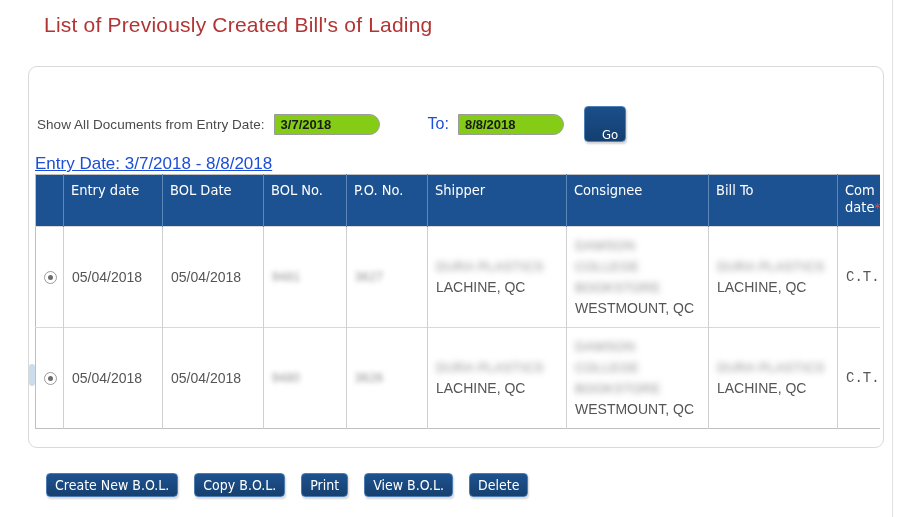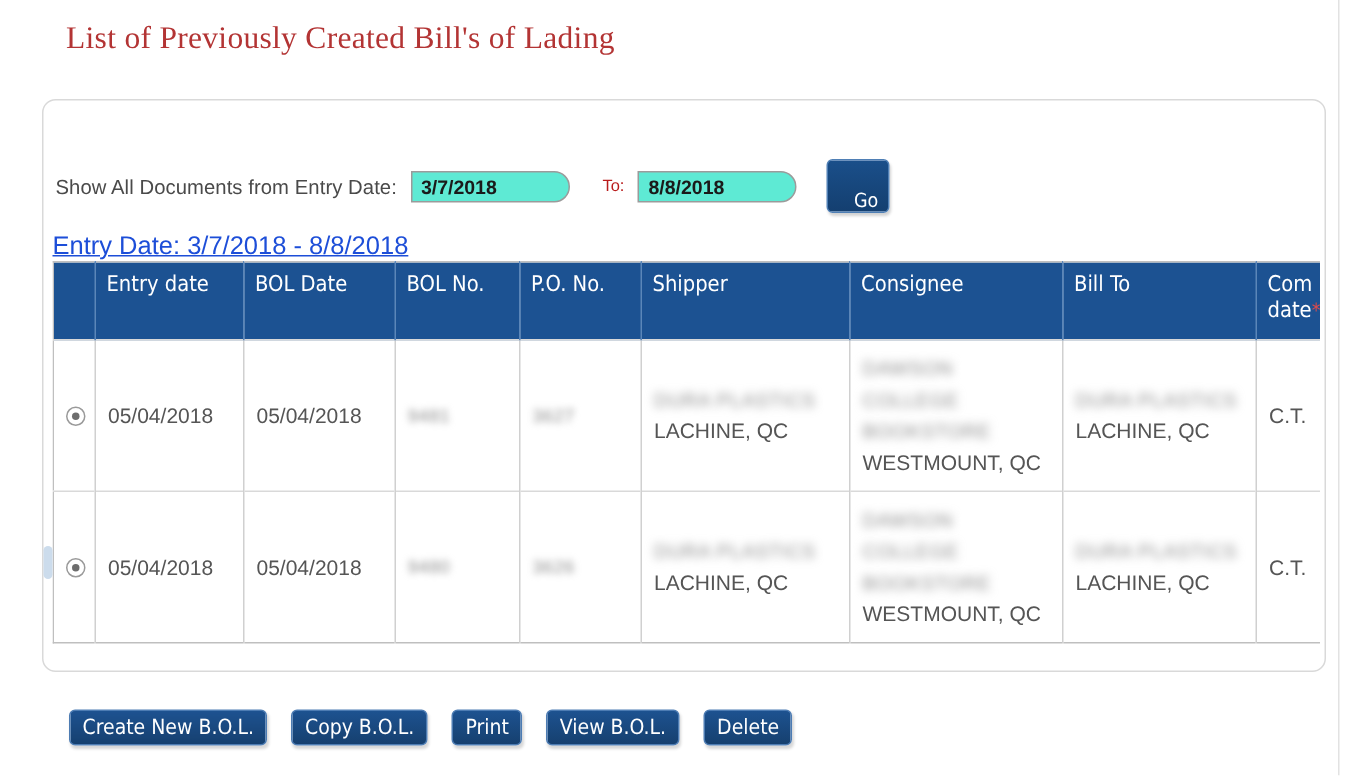--- a/index.html
+++ b/index.html
@@ -31,21 +31,21 @@
     height: 517px;
     background: #d8d8d8;
     opacity: .75;
   }
 
   
   .page-title {
     position: absolute;
     left: 44px;
     top: 13px;
-    font-family: Liberation Serif, serif;
+    font-family: Liberation Sans, sans-serif;
     font-stretch: condensed;
     font-size: 21px;
     font-weight: 400;
     letter-spacing: .2px;
     color: #b33434;
     white-space: nowrap;
   }
 
   
   .panel {
@@ -75,33 +75,33 @@
     color: #4a4a4a;
     letter-spacing: .05px;
   }
   .date-field {
     margin-left: 9px;
     width: 106px;
     height: 21px;
     box-sizing: border-box;
     border: 1px solid #9b9b9b;
     border-radius: 0 11px 11px 0;
-    background: #5eead4;
+    background: #84cc16;
     font-family: "Liberation Sans", sans-serif;
     font-size: 13px;
     font-weight: 700;
     color: #1a1a1a;
     padding: 0 6px;
     line-height: 19px;
     outline: none;
   }
   .to-label {
-    margin-left: 22px;
-    font-size: 11px;
-    color: #b91c1c;
+    margin-left: 48px;
+    font-size: 16px;
+    color: #1d4ed8;
   }
   .go-button {
     margin-left: 20px;
     width: 42px;
     height: 23px;
     box-sizing: border-box;
     border: 1px solid #4f7fb5;
     border-radius: 4px;
     background: linear-gradient(#1a4f8a, #143f70);
     color: #ffffff;
@@ -165,21 +165,21 @@
     border-top: 1px solid #d9d9d9;
     vertical-align: middle;
     padding: 8px 8px;
     font-size: 14px;
     color: #555555;
     height: 98px;
     box-sizing: border-box;
     line-height: 21px;
     background: #ffffff;
   }
-  table.bol td:last-child { border-right: none; }
+  table.bol td:last-child { border-right: none; font-family: Liberation Mono, monospace; }
   td.pick {
     padding: 0;
     text-align: center;
     vertical-align: middle;
   }
   .radio {
     display: inline-block;
     width: 11px;
     height: 11px;
     border-radius: 50%;

